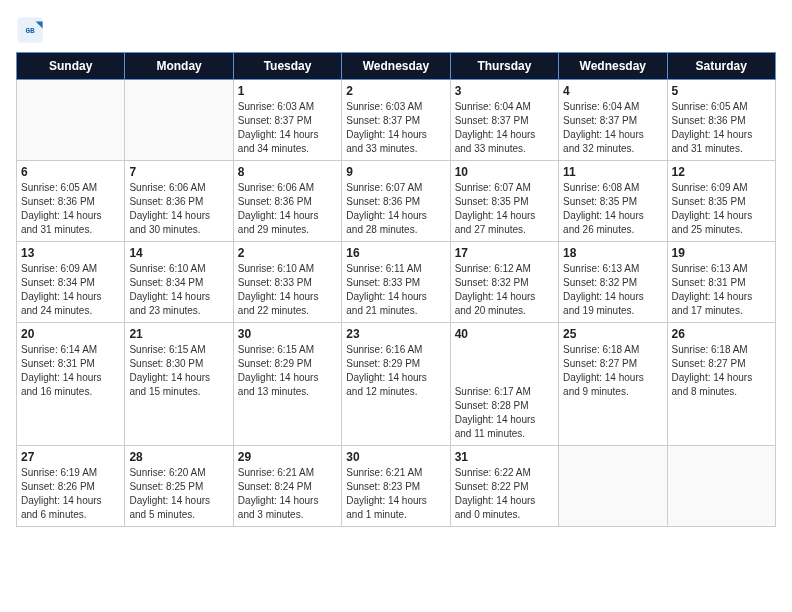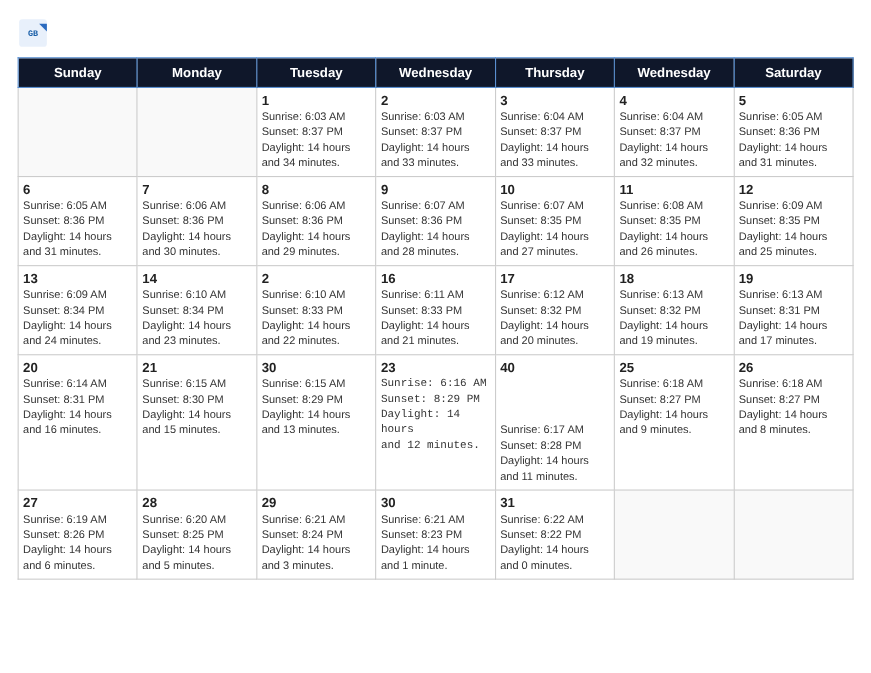--- a/index.html
+++ b/index.html
@@ -277,21 +277,21 @@
         </td>
         <td>
           <div class="day-num">30</div>
           <div class="day-info" style="white-space: pre-line;">Sunrise: 6:15 AM
 Sunset: 8:29 PM
 Daylight: 14 hours
 and 13 minutes.</div>
         </td>
         <td>
           <div class="day-num">23</div>
-          <div class="day-info" style="white-space: pre-line; font-family: Liberation Mono, monospace;">Sunrise: 6:16 AM
+          <div class="day-info" style="white-space: pre-line;">Sunrise: 6:16 AM
 Sunset: 8:29 PM
 Daylight: 14 hours
 and 12 minutes.</div>
         </td>
         <td>
           <div class="day-num">40</div>
           <div class="day-info" style="white-space: pre-line; margin-top: 44px;">Sunrise: 6:17 AM
 Sunset: 8:28 PM
 Daylight: 14 hours
 and 11 minutes.</div>

